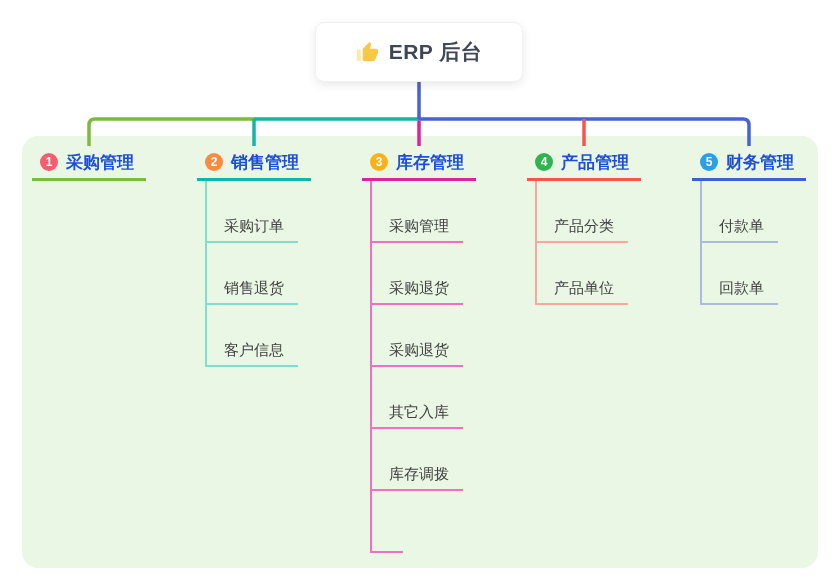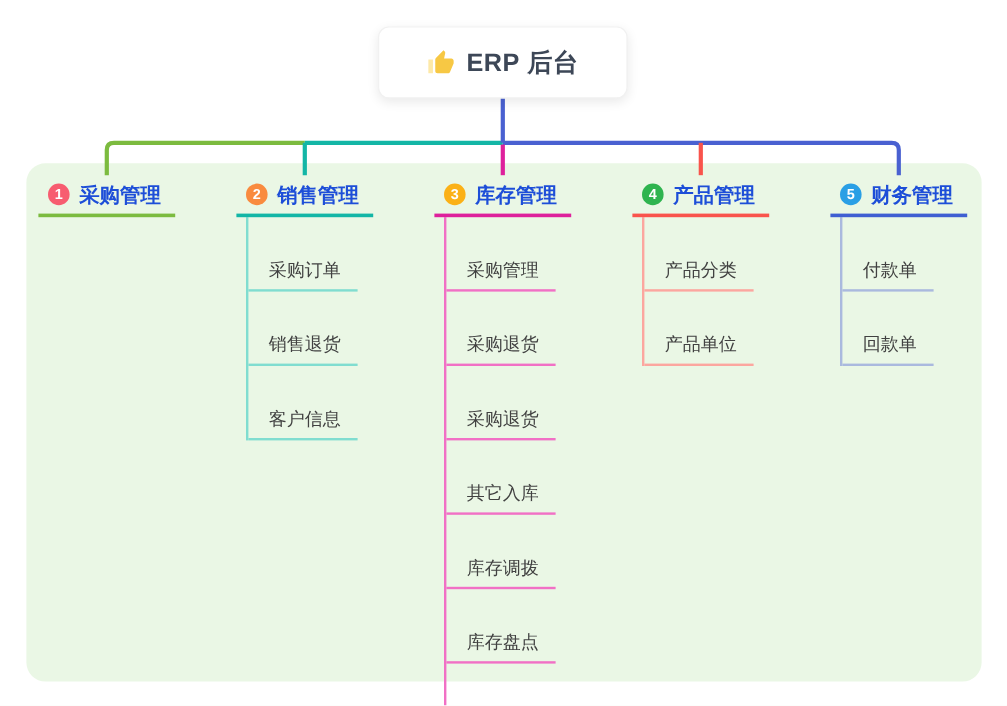--- a/index.html
+++ b/index.html
@@ -141,23 +141,20 @@
           </div>
           <div class="child">
             <span>采购退货</span>
           </div>
           <div class="child">
             <span>其它入库</span>
           </div>
           <div class="child">
             <span>库存调拨</span>
           </div>
-          <div class="child">
-            <span>库存盘点</span>
-          </div>
           <div class="child"></div>
         </div></div>
       <div class="branch" style="left: 527px; --c: #f9544c; --cl: #fca69f;"><div class="branch-label">
           <span class="badge" style="background: rgb(47, 180, 79);">4</span>
           <span class="btitle">产品管理</span>
         </div><div class="children">
           <div class="child">
             <span>产品分类</span>
           </div>
           <div class="child">

